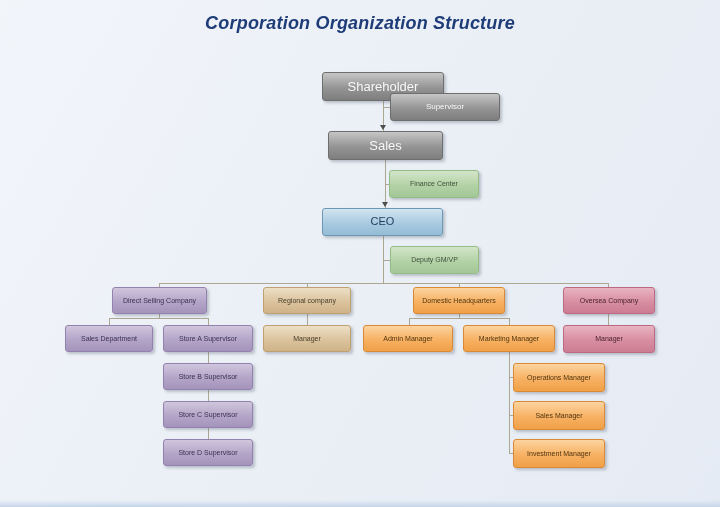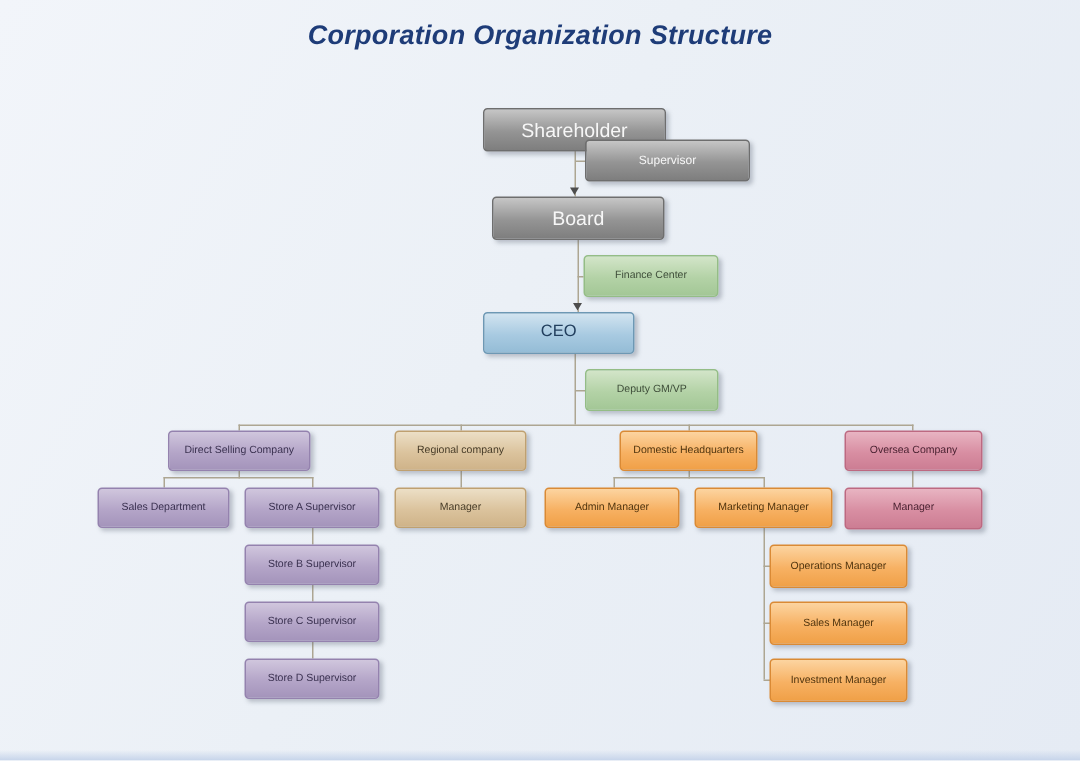--- a/index.html
+++ b/index.html
@@ -60,23 +60,23 @@
     <div class="line" style="left: 208px; top: 390px; width: 1px; height: 11px; background: rgb(173, 166, 146);"></div>
     <div class="line" style="left: 208px; top: 428px; width: 1px; height: 11px; background: rgb(173, 166, 146);"></div>
     <div class="line" style="left: 509px; top: 352px; width: 1px; height: 101px; background: rgb(173, 166, 146);"></div>
     <div class="line" style="left: 509px; top: 377px; width: 5px; height: 1px; background: rgb(173, 166, 146);"></div>
     <div class="line" style="left: 509px; top: 415px; width: 5px; height: 1px; background: rgb(173, 166, 146);"></div>
     <div class="line" style="left: 509px; top: 453px; width: 5px; height: 1px; background: rgb(173, 166, 146);"></div>
     <div class="arrow" style="left: 380px; top: 125px; border-top-color: rgb(77, 77, 77);"></div>
     <div class="arrow" style="left: 382px; top: 202px; border-top-color: rgb(77, 77, 77);"></div>
     <div class="node" style="left: 322px; top: 57px; width: 122px; height: 29px; font-size: 13px; color: rgb(247, 247, 247); border: 1px solid rgb(110, 110, 110); background: linear-gradient(rgb(198, 198, 198) 0%, rgb(148, 148, 148) 55%, rgb(126, 126, 126) 100%); margin-top: 15px;">Shareholder</div>
     <div class="node" style="left: 390px; top: 93px; width: 110px; height: 28px; font-size: 8px; color: rgb(247, 247, 247); border: 1px solid rgb(110, 110, 110); background: linear-gradient(rgb(198, 198, 198) 0%, rgb(148, 148, 148) 55%, rgb(126, 126, 126) 100%);">Supervisor</div>
-    <div class="node" style="left: 328px; top: 131px; width: 115px; height: 29px; font-size: 13px; color: rgb(247, 247, 247); border: 1px solid rgb(110, 110, 110); background: linear-gradient(rgb(198, 198, 198) 0%, rgb(148, 148, 148) 55%, rgb(126, 126, 126) 100%);">Board</div>
+    <div class="node" style="left: 328px; top: 131px; width: 115px; height: 29px; font-size: 13px; color: rgb(247, 247, 247); border: 1px solid rgb(110, 110, 110); background: linear-gradient(rgb(198, 198, 198) 0%, rgb(148, 148, 148) 55%, rgb(126, 126, 126) 100%);">Sales</div>
     <div class="node" style="left: 389px; top: 170px; width: 90px; height: 28px; font-size: 7px; color: rgb(63, 78, 58); border: 1px solid rgb(148, 189, 134); background: linear-gradient(rgb(211, 229, 201) 0%, rgb(179, 210, 166) 55%, rgb(163, 199, 150) 100%);">Finance Center</div>
-    <div class="node" style="left: 322px; top: 208px; width: 101px; height: 28px; font-size: 11px; color: rgb(34, 63, 94); border: 1px solid rgb(109, 152, 180); background: linear-gradient(rgb(210, 228, 240) 0%, rgb(168, 202, 225) 55%, rgb(148, 188, 214) 100%);">CEO</div>
+    <div class="node" style="left: 322px; top: 208px; width: 121px; height: 28px; font-size: 11px; color: rgb(34, 63, 94); border: 1px solid rgb(109, 152, 180); background: linear-gradient(rgb(210, 228, 240) 0%, rgb(168, 202, 225) 55%, rgb(148, 188, 214) 100%);">CEO</div>
     <div class="node" style="left: 390px; top: 246px; width: 89px; height: 28px; font-size: 7px; color: rgb(63, 78, 58); border: 1px solid rgb(148, 189, 134); background: linear-gradient(rgb(211, 229, 201) 0%, rgb(179, 210, 166) 55%, rgb(163, 199, 150) 100%);">Deputy GM/VP</div>
     <div class="node" style="left: 112px; top: 287px; width: 95px; height: 27px; font-size: 7px; color: rgb(58, 49, 80); border: 1px solid rgb(148, 130, 174); background: linear-gradient(rgb(208, 198, 221) 0%, rgb(180, 165, 200) 55%, rgb(164, 148, 187) 100%);">Direct Selling Company</div>
     <div class="node" style="left: 263px; top: 287px; width: 88px; height: 27px; font-size: 7px; color: rgb(71, 60, 40); border: 1px solid rgb(191, 160, 112); background: linear-gradient(rgb(236, 223, 198) 0%, rgb(219, 195, 157) 55%, rgb(207, 179, 137) 100%);">Regional company</div>
     <div class="node" style="left: 413px; top: 287px; width: 92px; height: 27px; font-size: 7px; color: rgb(80, 53, 15); border: 1px solid rgb(218, 138, 53); background: linear-gradient(rgb(252, 212, 160) 0%, rgb(247, 177, 99) 55%, rgb(240, 160, 71) 100%);">Domestic Headquarters</div>
     <div class="node" style="left: 563px; top: 287px; width: 92px; height: 27px; font-size: 7px; color: rgb(70, 31, 46); border: 1px solid rgb(189, 105, 129); background: linear-gradient(rgb(232, 180, 194) 0%, rgb(216, 142, 162) 55%, rgb(204, 125, 147) 100%);">Oversea Company</div>
     <div class="node" style="left: 65px; top: 325px; width: 88px; height: 27px; font-size: 7px; color: rgb(58, 49, 80); border: 1px solid rgb(148, 130, 174); background: linear-gradient(rgb(208, 198, 221) 0%, rgb(180, 165, 200) 55%, rgb(164, 148, 187) 100%);">Sales Department</div>
     <div class="node" style="left: 163px; top: 325px; width: 90px; height: 27px; font-size: 7px; color: rgb(58, 49, 80); border: 1px solid rgb(148, 130, 174); background: linear-gradient(rgb(208, 198, 221) 0%, rgb(180, 165, 200) 55%, rgb(164, 148, 187) 100%);">Store A Supervisor</div>
     <div class="node" style="left: 263px; top: 325px; width: 88px; height: 27px; font-size: 7px; color: rgb(71, 60, 40); border: 1px solid rgb(191, 160, 112); background: linear-gradient(rgb(236, 223, 198) 0%, rgb(219, 195, 157) 55%, rgb(207, 179, 137) 100%);">Manager</div>
     <div class="node" style="left: 363px; top: 325px; width: 90px; height: 27px; font-size: 7px; color: rgb(80, 53, 15); border: 1px solid rgb(218, 138, 53); background: linear-gradient(rgb(252, 212, 160) 0%, rgb(247, 177, 99) 55%, rgb(240, 160, 71) 100%);">Admin Manager</div>
     <div class="node" style="left: 463px; top: 325px; width: 92px; height: 27px; font-size: 7px; color: rgb(80, 53, 15); border: 1px solid rgb(218, 138, 53); background: linear-gradient(rgb(252, 212, 160) 0%, rgb(247, 177, 99) 55%, rgb(240, 160, 71) 100%);">Marketing Manager</div>

